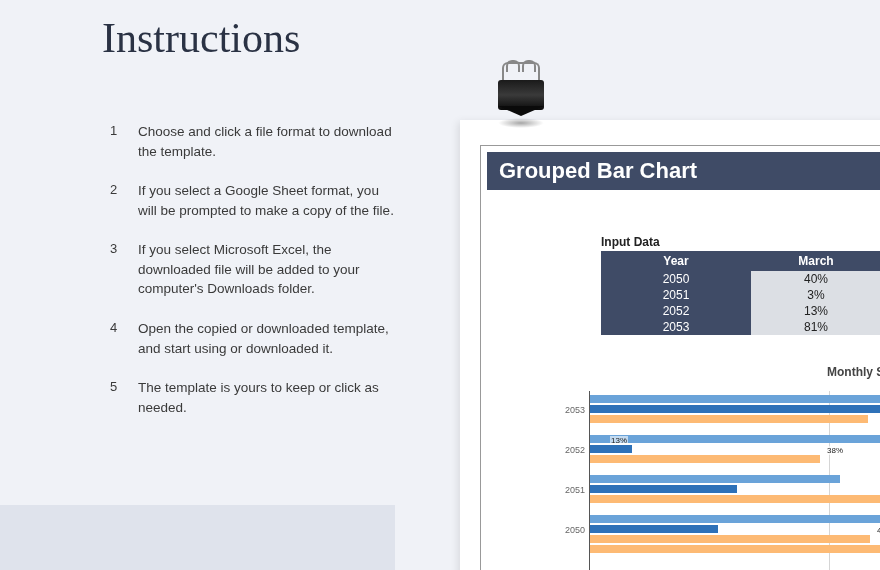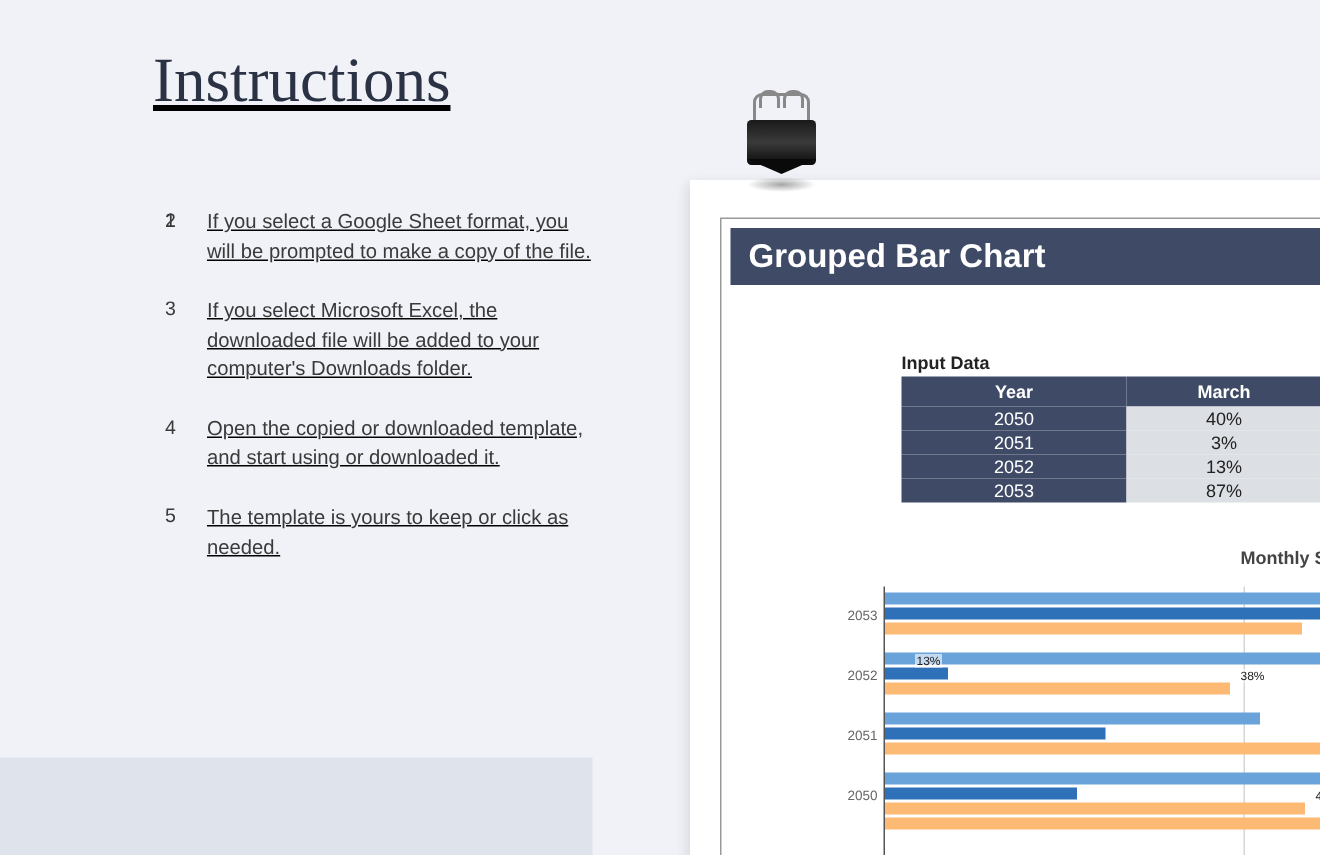--- a/index.html
+++ b/index.html
@@ -9,22 +9,21 @@
     background: #f0f2f7;
     font-family: Arial, sans-serif;
     overflow: hidden;
     position: relative;
   }
   .left-panel {
     position: absolute;
     left: 0;
     top: 0;
     width: 440px;
-    padding: 30px 40px 0 110px;
-    text-decoration: underline;
+    padding: 14px 40px 0 110px;
   }
   .page-title {
     font-family: Georgia, 'Times New Roman', serif;
     font-size: 42px;
     font-weight: 400;
     color: #2a3244;
     margin-bottom: 60px;
     margin-left: -8px;
   }
   .instructions-list {
@@ -229,21 +228,21 @@
     background: rgba(255,255,255,0.6);
     padding: 0 1px;
   }
 </style>
 </head>
 <body>
 
 <div class="left-panel">
   <h1 class="page-title">Instructions</h1>
   <ol class="instructions-list">
-    <li class="instruction-item"><span class="instr-num">1</span></li>
+    <li class="instruction-item"><span class="instr-num">1</span><span>Choose and click a file format to download the template.</span></li>
     <li class="instruction-item"><span class="instr-num">2</span><span>If you select a Google Sheet format, you will be prompted to make a copy of the file.</span></li>
     <li class="instruction-item"><span class="instr-num">3</span><span>If you select Microsoft Excel, the downloaded file will be added to your computer's Downloads folder.</span></li>
     <li class="instruction-item"><span class="instr-num">4</span><span>Open the copied or downloaded template, and start using or downloaded it.</span></li>
     <li class="instruction-item"><span class="instr-num">5</span><span>The template is yours to keep or click as needed.</span></li>
   </ol>
 </div>
 
 <div class="bottom-accent"></div>
 
 <div class="clip">
@@ -271,21 +270,21 @@
         <tr>
               <td class="year-cell">2051</td>
               <td class="val-cell">3%</td>
             </tr>
         <tr>
               <td class="year-cell">2052</td>
               <td class="val-cell">13%</td>
             </tr>
         <tr>
               <td class="year-cell">2053</td>
-              <td class="val-cell">87%</td>
+              <td class="val-cell">81%</td>
             </tr>
       </tbody>
         </table>
     </div>
 
     <div class="chart-area">
       <div class="chart-title">Monthly Social Media</div>
       <div class="chart">
         <div class="y-axis-line"></div>
         <div class="grid-line" style="left:calc(28px + 240px)"></div>

